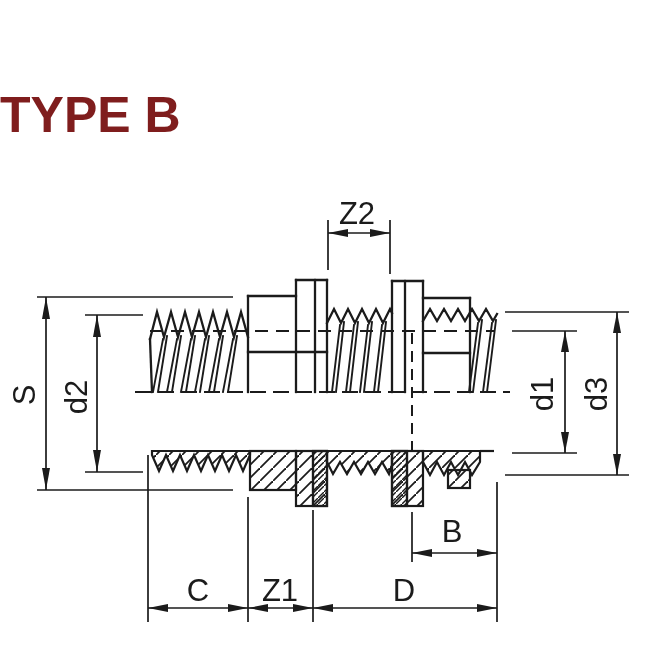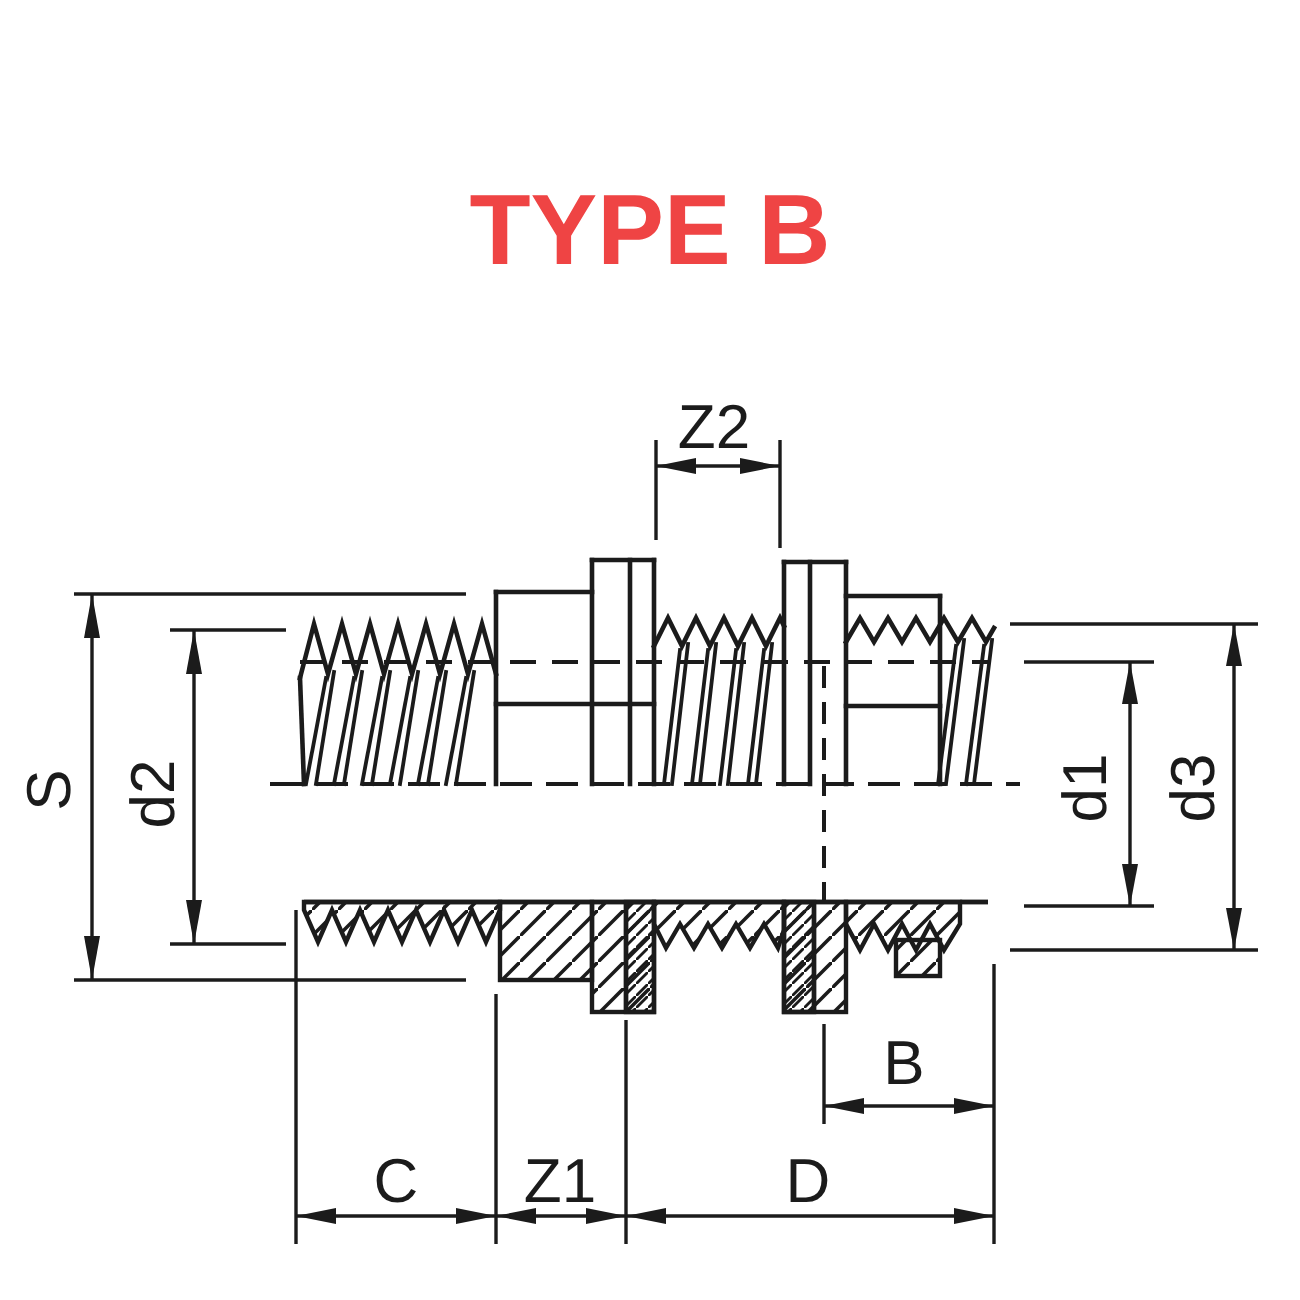--- a/index.html
+++ b/index.html
@@ -6,25 +6,25 @@
   .page{
     position:relative;
     width:650px;height:650px;
     background:#ffffff;
     font-family:"Liberation Sans", sans-serif;
     overflow:hidden;
   }
   .title{
     position:absolute;
     top:86px;left:0;width:650px;
-    text-align:center;
+    text-align:left;
     font-size:50px;
     font-weight:700;
     letter-spacing:0px;
-    color:#ef4444;
+    color:#7f1d1d;
     margin:0;
   }
   svg text{
     font-family:"Liberation Sans", sans-serif;
     font-size:31px;
     fill:#1b1b1b;
   }
   svg{position:absolute;top:0;left:0;}
 </style>
 </head>

